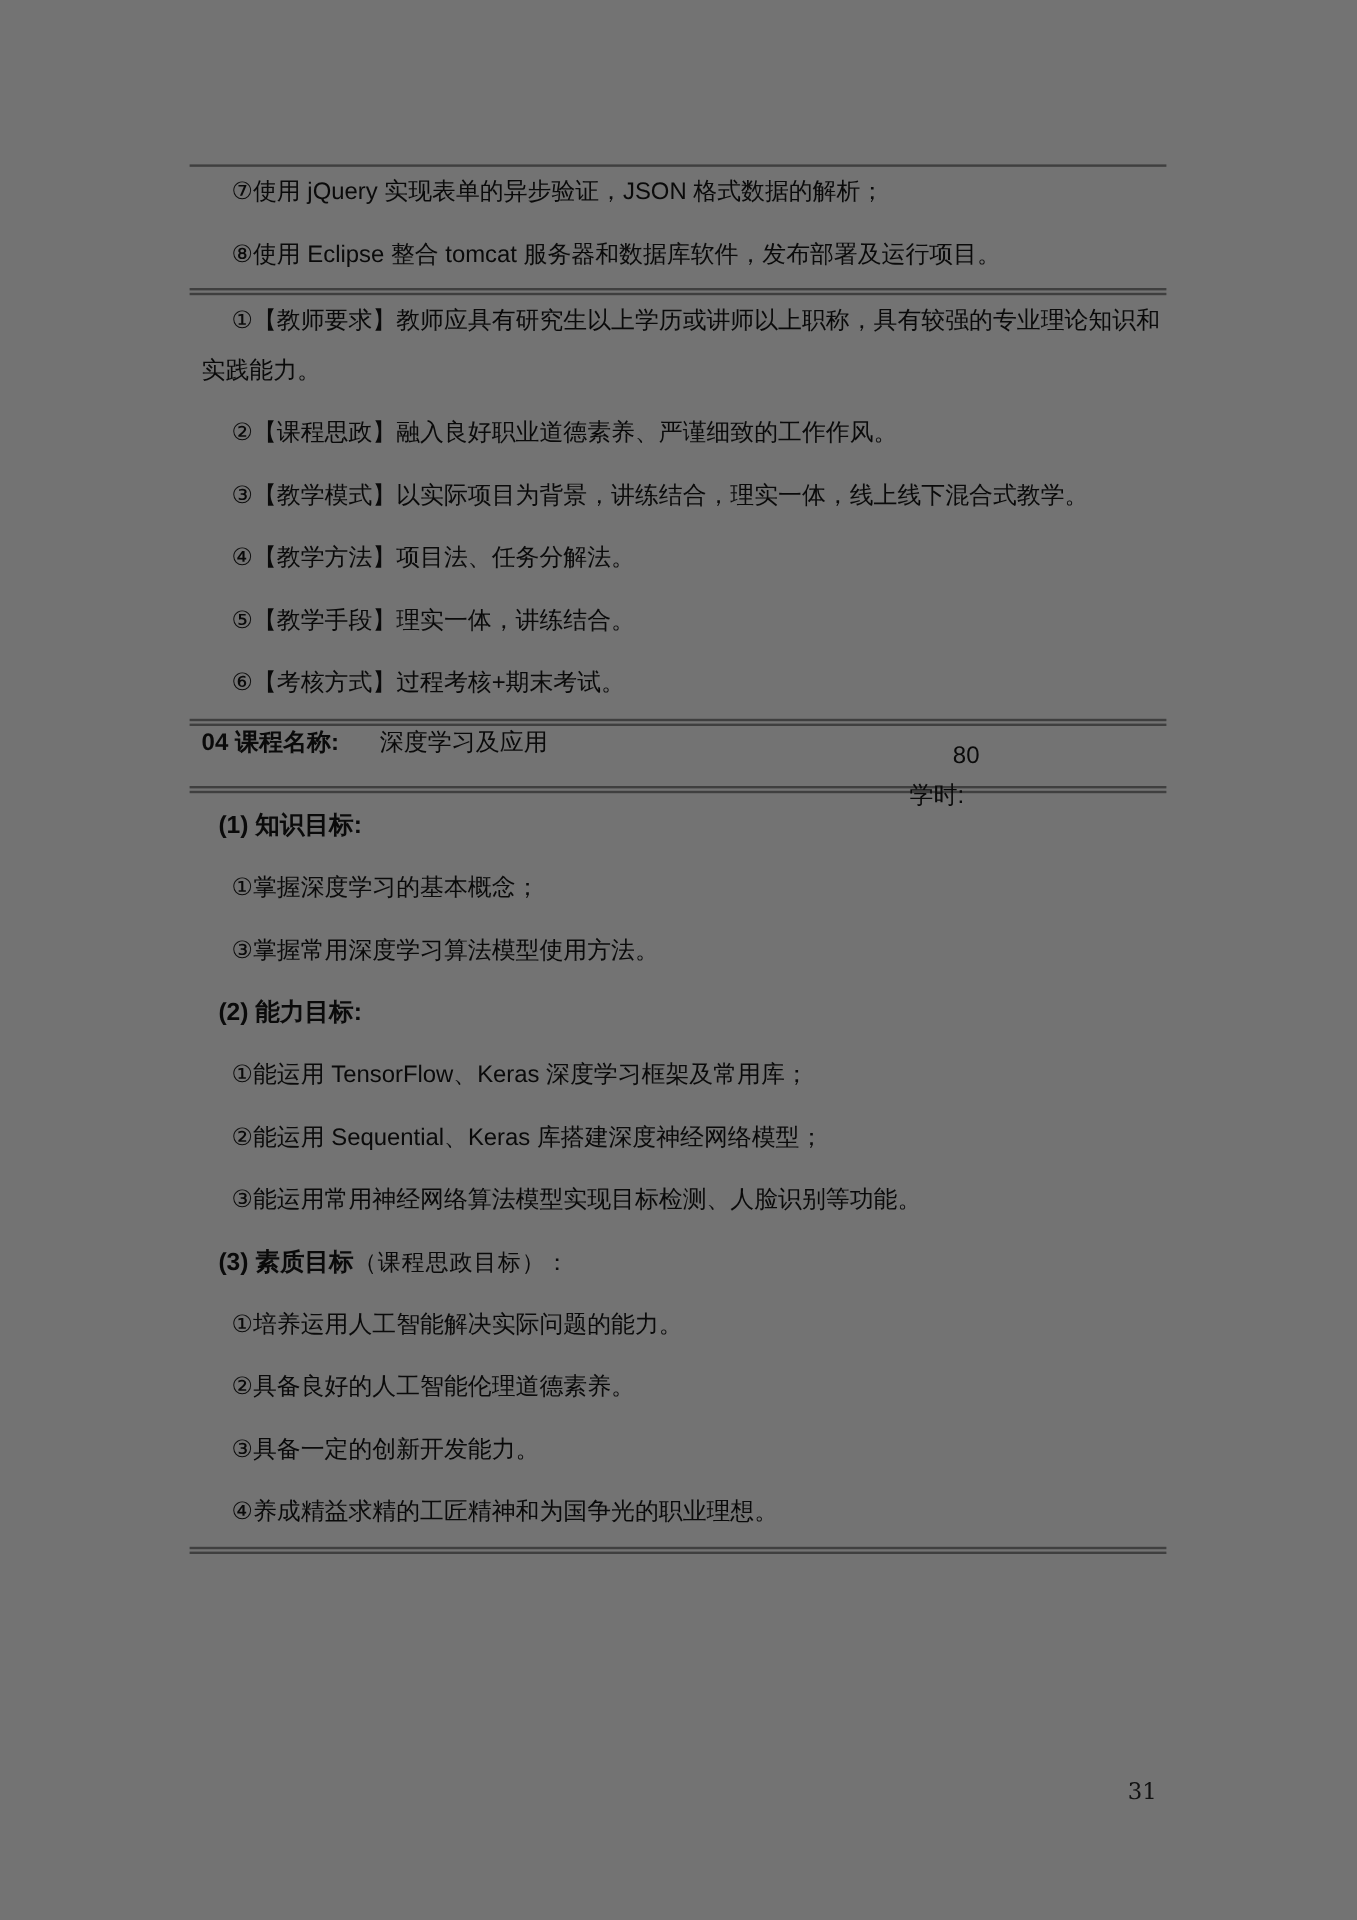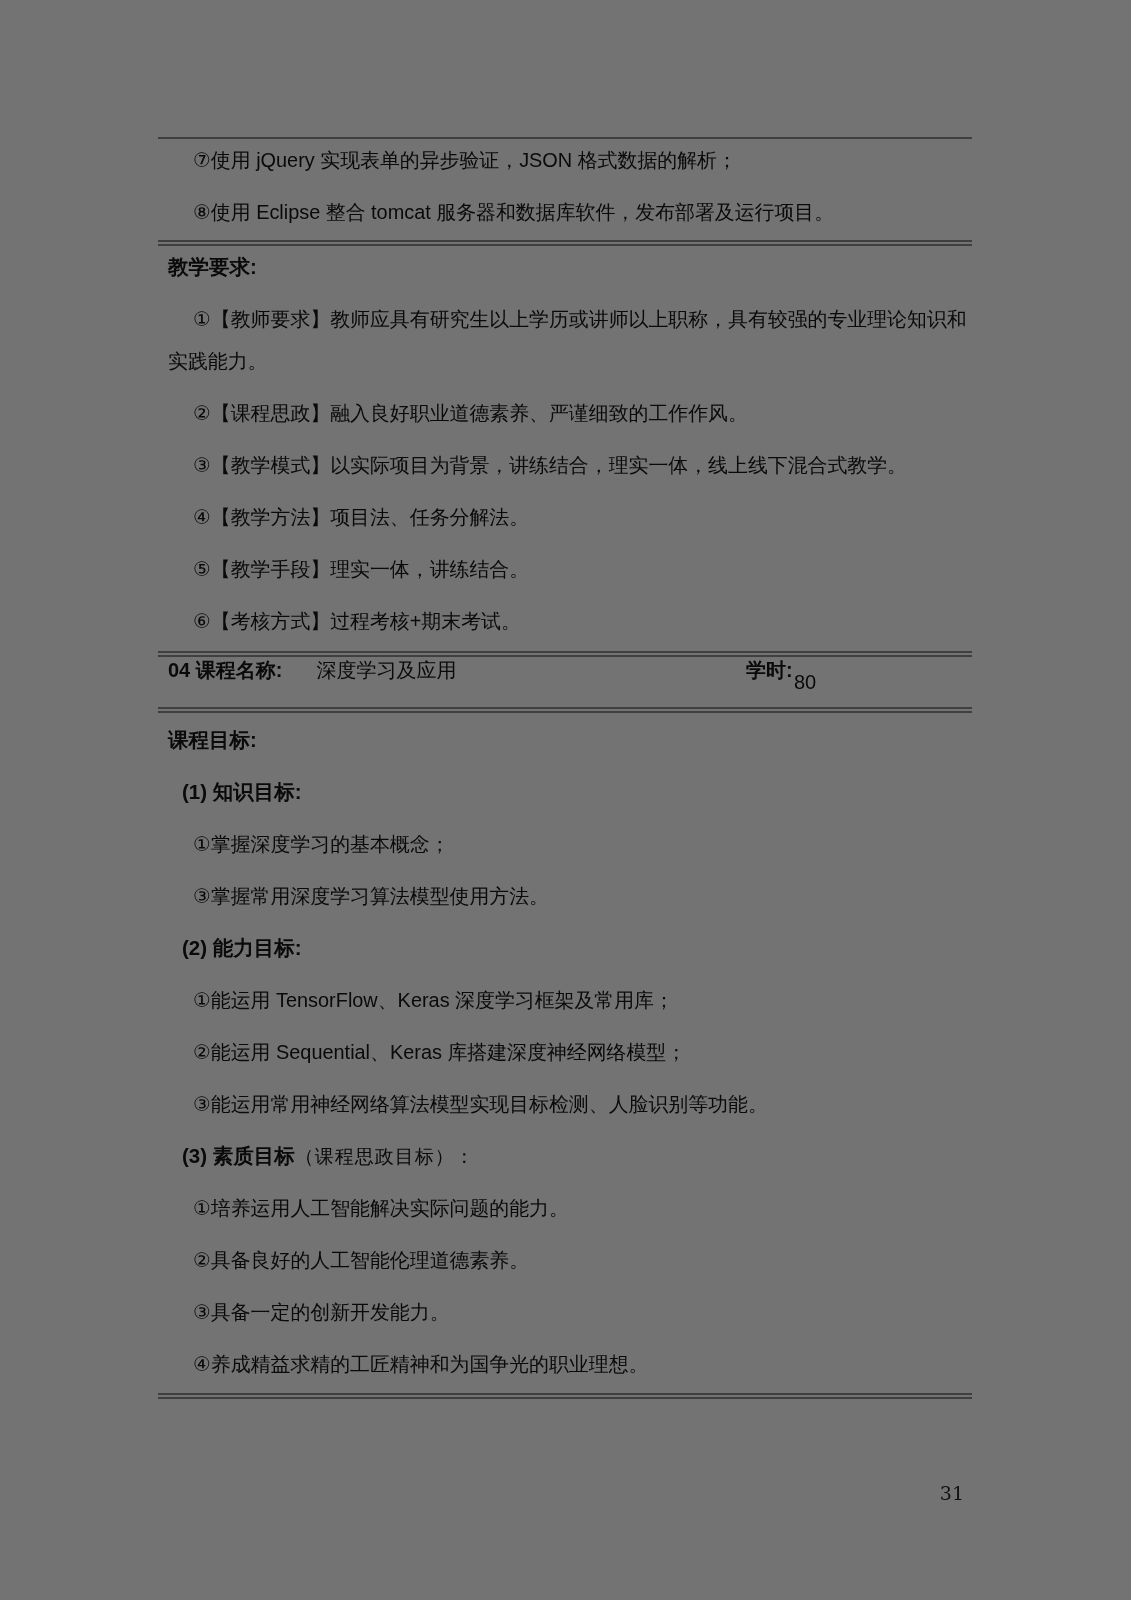--- a/index.html
+++ b/index.html
@@ -41,21 +41,21 @@
   .sub{padding-left:24px;font-size:20.5px;}
   .sub .b{font-weight:700;}
   .kai{
     font-family:"DejaVu Serif","Liberation Serif",serif;
     font-weight:400;
     font-size:19px;
     letter-spacing:1px;
   }
   .row-course .label{font-weight:700;padding-left:10px;}
   .row-course .course-name{margin-left:34px;}
-  .row-course .hours-label{position:absolute;left:588px;font-weight:700;}
+  .row-course .hours-label{position:absolute;left:600px;font-weight:400;margin-top:44px;}
   .row-course .hours-value{position:absolute;left:636px;margin-top:14px;}
   .pageno{
     position:absolute;
     top:1482px;
     right:167px;
     font-family:"DejaVu Serif","Liberation Serif",serif;
     font-size:19px;
     color:#111;
   }
 </style>
@@ -64,38 +64,36 @@
 
 <div class="sheet">
   <div class="content">
 
     <section class="row-top">
       <p class="item">⑦使用 jQuery 实现表单的异步验证，JSON 格式数据的解析；</p>
       <p class="item">⑧使用 Eclipse 整合 tomcat 服务器和数据库软件，发布部署及运行项目。</p>
     </section>
 
     <section class="row-req">
-      <p class="hdr">教学要求:</p>
       <p class="item">①【教师要求】教师应具有研究生以上学历或讲师以上职称，具有较强的专业理论知识和实践能力。</p>
       <p class="item">②【课程思政】融入良好职业道德素养、严谨细致的工作作风。</p>
       <p class="item">③【教学模式】以实际项目为背景，讲练结合，理实一体，线上线下混合式教学。</p>
       <p class="item">④【教学方法】项目法、任务分解法。</p>
       <p class="item">⑤【教学手段】理实一体，讲练结合。</p>
       <p class="item">⑥【考核方式】过程考核+期末考试。</p>
     </section>
 
     <section class="row-course">
       <span class="label">04 课程名称:</span>
       <span class="course-name">深度学习及应用</span>
       <span class="hours-label">学时:</span>
       <span class="hours-value">80</span>
     </section>
 
     <section class="row-obj">
-      <p class="hdr">课程目标:</p>
 
       <p class="sub"><span class="b">(1) 知识目标:</span><span class="kai"></span></p>
       <p class="item">①掌握深度学习的基本概念；</p>
       <p class="item">③掌握常用深度学习算法模型使用方法。</p>
 
       <p class="sub"><span class="b">(2) 能力目标:</span><span class="kai"></span></p>
       <p class="item">①能运用 TensorFlow、Keras 深度学习框架及常用库；</p>
       <p class="item">②能运用 Sequential、Keras 库搭建深度神经网络模型；</p>
       <p class="item">③能运用常用神经网络算法模型实现目标检测、人脸识别等功能。</p>
 

